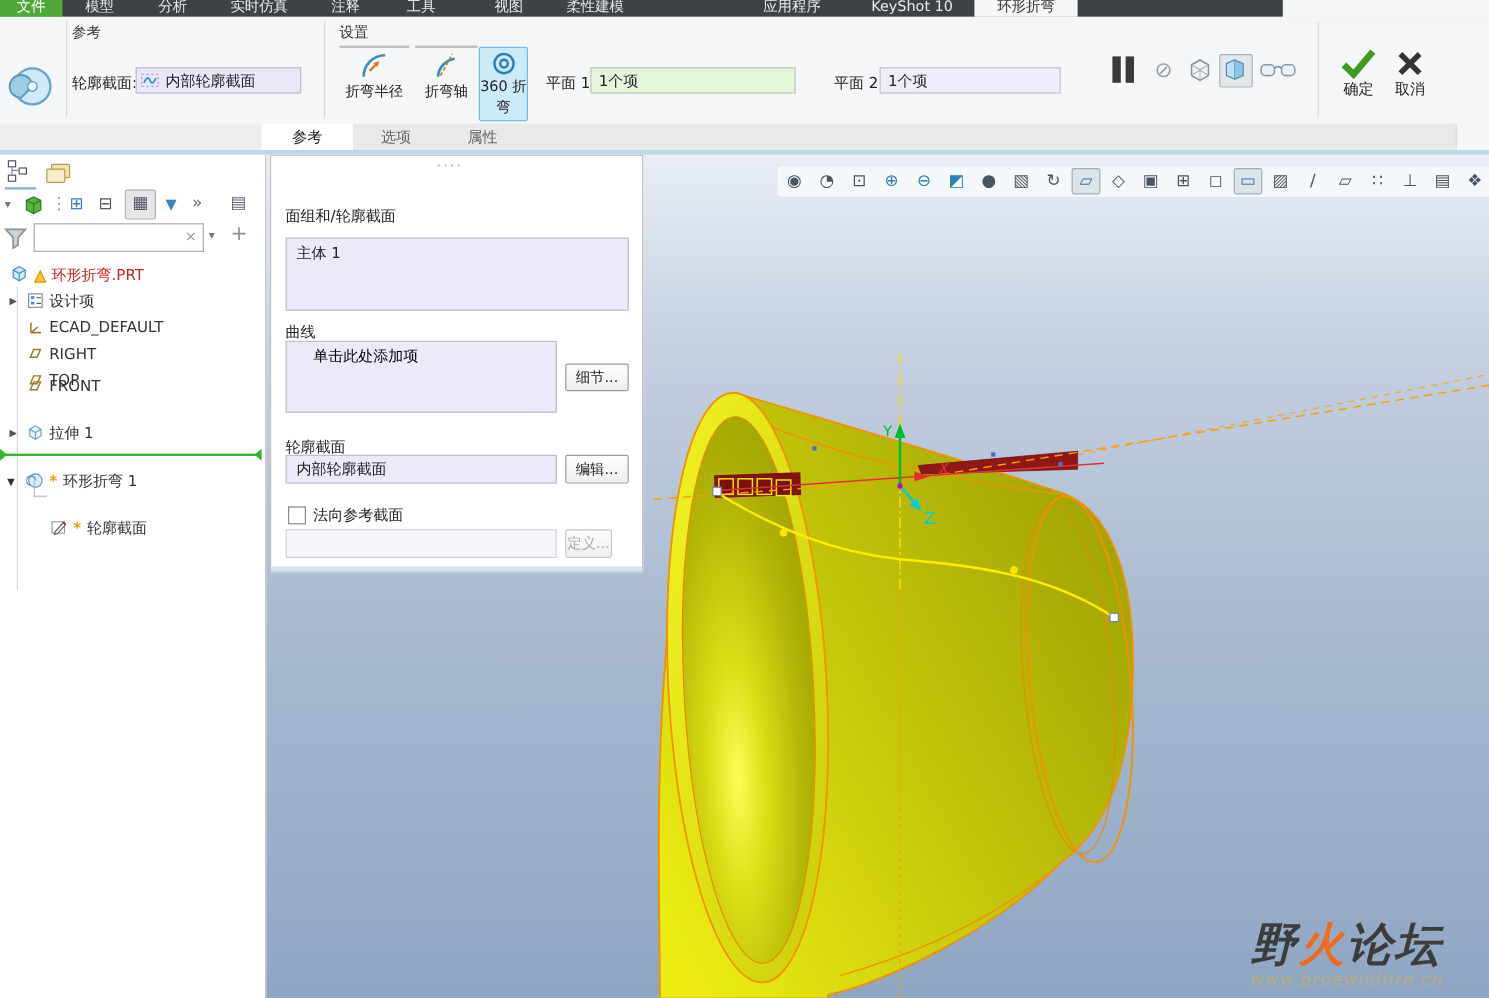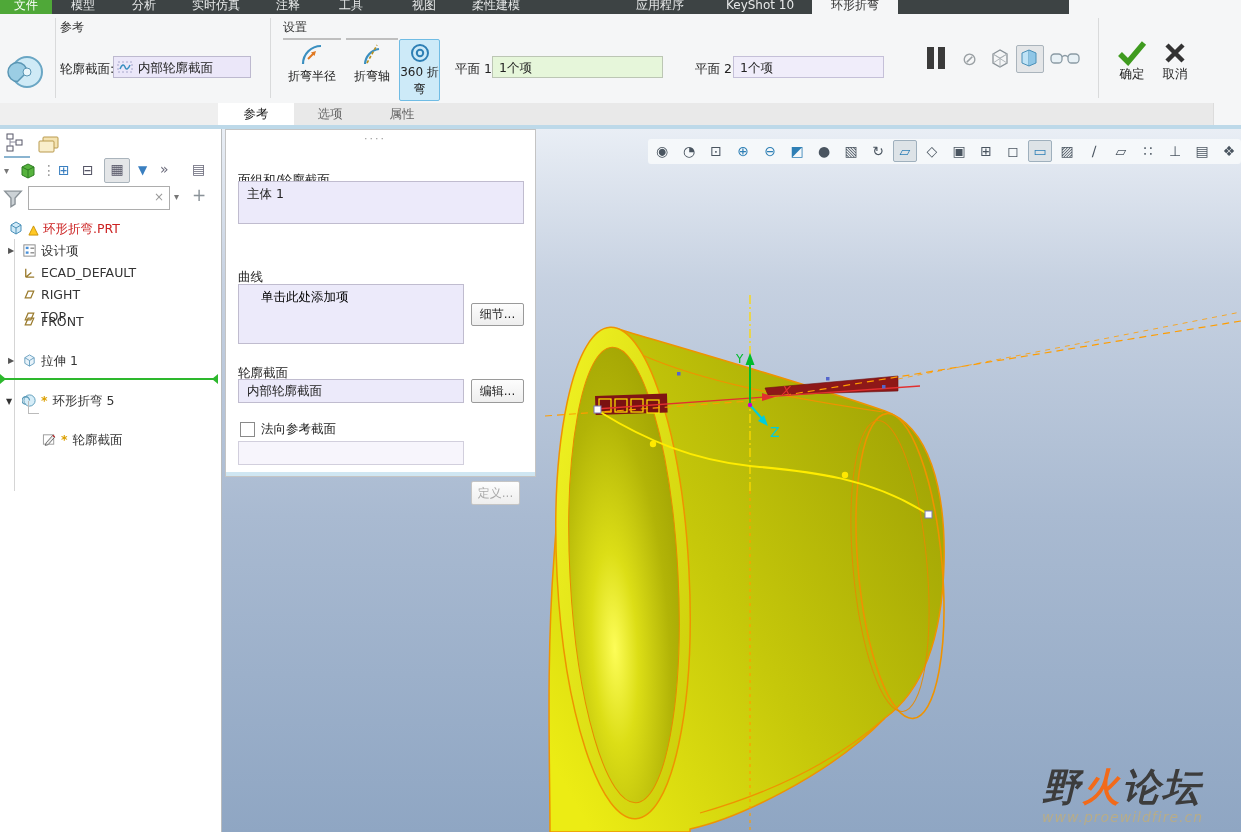--- a/index.html
+++ b/index.html
@@ -277,21 +277,21 @@
       <span style="position:absolute;left:-2px;top:-4px;width:0;height:0;border-left:6px solid #2db82d;border-top:5px solid transparent;border-bottom:5px solid transparent;"></span>
       <span style="position:absolute;right:-2px;top:-4px;width:0;height:0;border-right:6px solid #2db82d;border-top:5px solid transparent;border-bottom:5px solid transparent;"></span>
     </div>
     <div class="titem" style="left:22px;top:262px;">
       <span class="texp" style="left:-16px;top:1px;color:#333;">▼</span>
       <span class="tico"><svg width="15" height="15" viewBox="0 0 16 16">
             <circle cx="8" cy="8" r="6" fill="#d6edf8" stroke="#5a9ab8"></circle>
             <path d="M8 8a4 4 0 1 0 -4 4" fill="none" stroke="#5a9ab8" stroke-width="1.4"></path>
           </svg></span>
       <span class="star">*</span>
-      <span>环形折弯 5</span>
+      <span>环形折弯 1</span>
     </div>
     <div class="abs" style="left:28px;top:272px;width:10px;height:12px;border-left:1px solid #bbb;border-bottom:1px solid #bbb;"></div>
     <div class="titem" style="left:42px;top:301px;">
       <span class="tico"><svg width="15" height="15" viewBox="0 0 16 16">
             <rect x="1.5" y="3" width="11" height="10" fill="#fff" stroke="#999"></rect>
             <path d="M4.5 11.5 11.5 3.5l2 2-7 8-3 .8z" fill="#ececec" stroke="#555" stroke-width="0.9"></path>
             <path d="M11.5 3.5l2 2" stroke="#c03030" stroke-width="1.4"></path>
           </svg></span>
       <span class="star">*</span>
       <span>轮廓截面</span>
@@ -389,31 +389,31 @@
     <span class="gico" style="left:461px;">▱</span>
     <span class="gico" style="left:488px;">∷</span>
     <span class="gico" style="left:515px;">⊥</span>
     <span class="gico" style="left:542px;">▤</span>
     <span class="gico" style="left:569px;">❖</span>
   </div>
 
   <div class="abs fpanel">
     <div class="handledots">····</div>
     <div class="flabel" style="left:12px;top:42px;">面组和/轮廓截面</div>
-    <div class="flist" style="left:12px;top:51px;width:286px;height:43px;">主体 1</div>
+    <div class="flist" style="left:12px;top:68px;width:286px;height:61px;">主体 1</div>
     <div class="flabel" style="left:12px;top:139px;">曲线</div>
     <div class="flist" style="left:12px;top:154px;width:226px;height:60px;padding-left:22px;color:#000000;">单击此处添加项</div>
     <div class="fbtn" style="left:245px;top:173px;width:53px;height:23px;">细节...</div>
     <div class="flabel" style="left:12px;top:235px;">轮廓截面</div>
     <div class="flist" style="left:12px;top:249px;width:226px;height:24px;padding:3px 8px;">内部轮廓截面</div>
     <div class="fbtn" style="left:245px;top:249px;width:53px;height:24px;line-height:22px;">编辑...</div>
     <div class="abs" style="left:14px;top:292px;width:13px;height:13px;border:1px solid #8a8a8a;background:#fff;"></div>
     <div class="flabel" style="left:35px;top:291px;">法向参考截面</div>
     <div class="flist" style="left:12px;top:311px;width:226px;height:24px;background:#f7f5fc;border-color:#d2cfdd;"></div>
-    <div class="fbtn disabled" style="left:245px;top:311px;width:49px;height:24px;line-height:22px;margin-top:40px;">定义...</div>
+    <div class="fbtn disabled" style="left:245px;top:311px;width:39px;height:24px;line-height:22px;">定义...</div>
     <div class="abs" style="left:0;bottom:0;width:309px;height:4px;background:#cfe6f2;"></div>
   </div>
 
   <div class="abs wmark">
     <div class="wm1">
       <span>野</span><span class="fire">火</span><span>论坛</span>
     </div>
     <div class="wm2">www.proewildfire.cn</div>
   </div>
 

